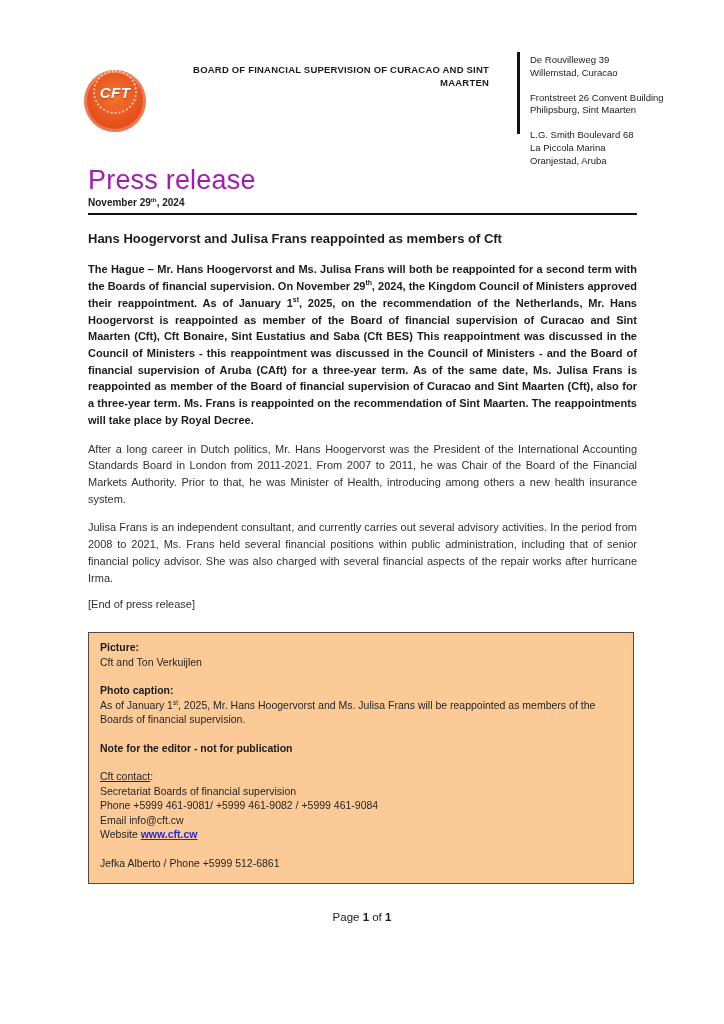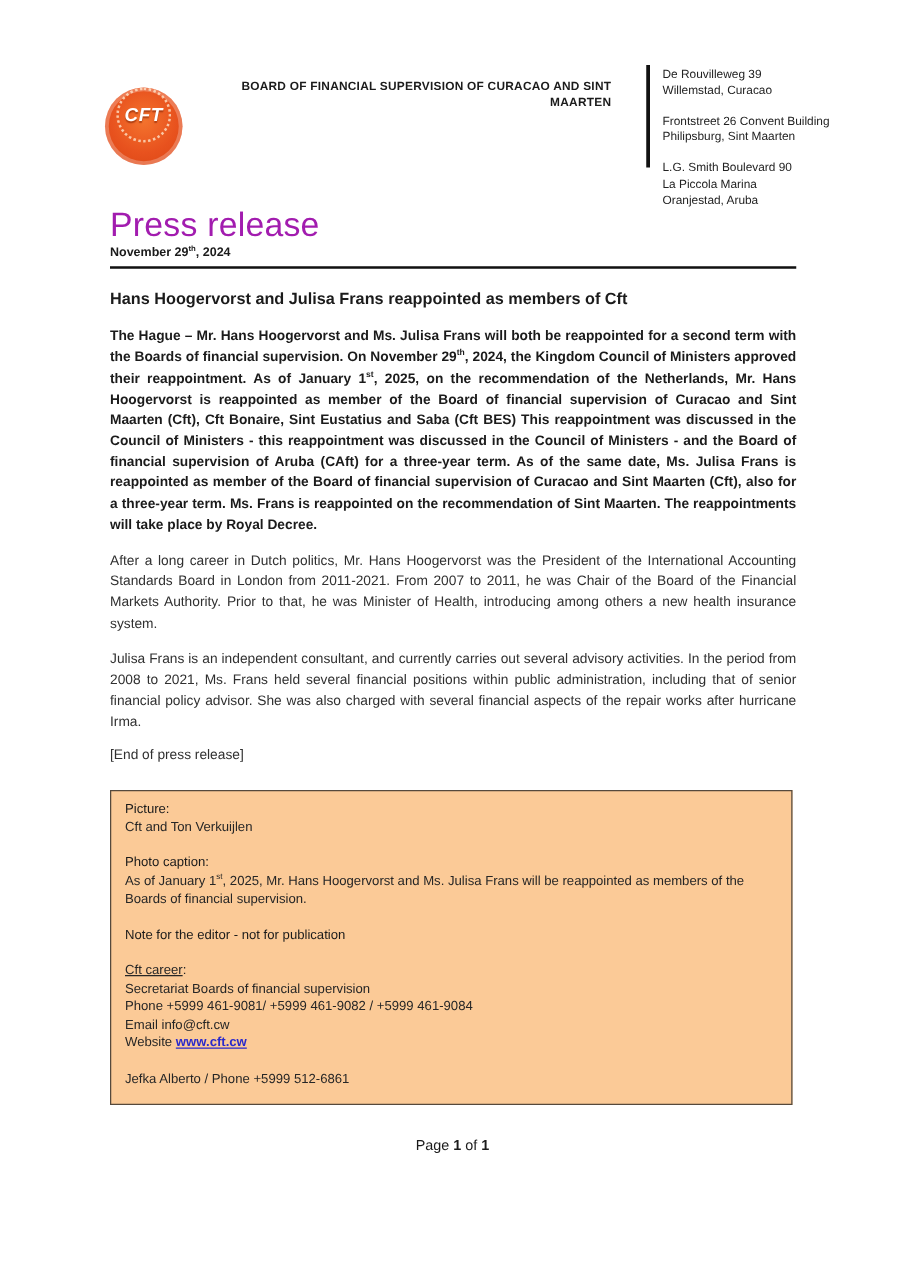--- a/index.html
+++ b/index.html
@@ -129,21 +129,21 @@
   
   .editor-box {
     width: 546px;
     border: 1px solid #55493c;
     background: #fbca97;
     padding: 7px 11px 13px 11px;
     font-size: 10.5px;
     line-height: 1.38;
     color: #262626;
   }
-  .box-label { font-weight: normal; color: #1b1b1b; }
+  .box-label { font-weight: bold; color: #1b1b1b; }
   .box-section { margin-top: 14px; }
   .box-section:first-child { margin-top: 0; }
   .underlined { text-decoration: underline; }
   .web-link {
     color: #2a2acc;
     text-decoration: underline;
     font-weight: bold;
     cursor: pointer;
   }
 
@@ -175,21 +175,21 @@
     <div class="addresses">
       <div class="address-group">
         <div>De Rouvilleweg 39</div>
         <div>Willemstad, Curacao</div>
       </div>
       <div class="address-group">
         <div>Frontstreet 26 Convent Building</div>
         <div>Philipsburg, Sint Maarten</div>
       </div>
       <div class="address-group">
-        <div>L.G. Smith Boulevard 90</div>
+        <div>L.G. Smith Boulevard 68</div>
         <div>La Piccola Marina</div>
         <div>Oranjestad, Aruba</div>
       </div>
     </div>
   </div>
 
   <div class="content">
     <div class="press-release-title">Press release</div>
     <div class="date-line">November 29<sup>th</sup>, 2024</div>
     <hr class="title-rule">
@@ -207,21 +207,21 @@
         <div>Cft and Ton Verkuijlen</div>
       </div>
       <div class="box-section">
         <div class="box-label">Photo caption:</div>
         <div>As of January 1<sup>st</sup>, 2025, Mr. Hans Hoogervorst and Ms. Julisa Frans will be reappointed as members of the Boards of financial supervision.</div>
       </div>
       <div class="box-section">
         <div class="box-label">Note for the editor - not for publication</div>
       </div>
       <div class="box-section">
-        <div><span class="underlined">Cft career</span><span>:</span></div>
+        <div><span class="underlined">Cft contact</span><span>:</span></div>
         <div>Secretariat Boards of financial supervision</div>
         <div>Phone +5999 461-9081/ +5999 461-9082 / +5999 461-9084</div>
         <div>Email info@cft.cw</div>
         <div><span>Website </span><a class="web-link">www.cft.cw</a></div>
       </div>
       <div class="box-section">
         <div>Jefka Alberto / Phone +5999 512-6861</div>
       </div>
     </div>
   </div>

